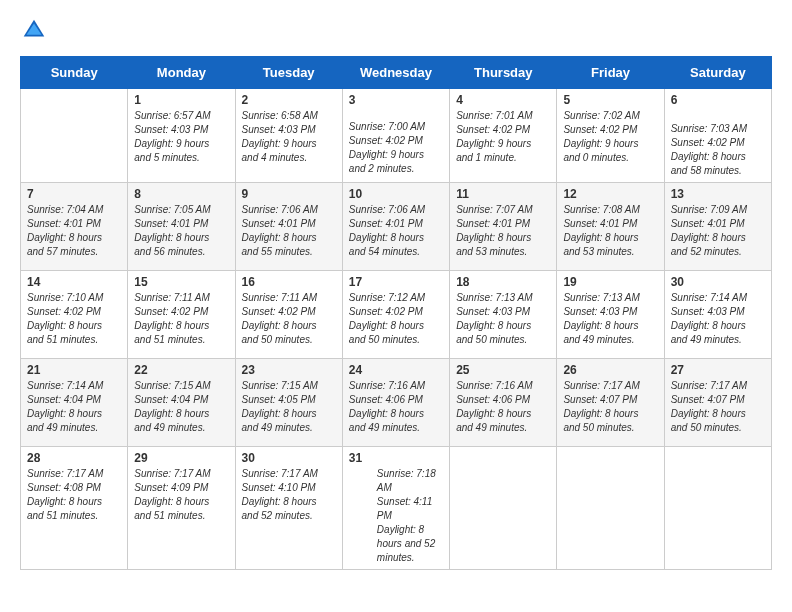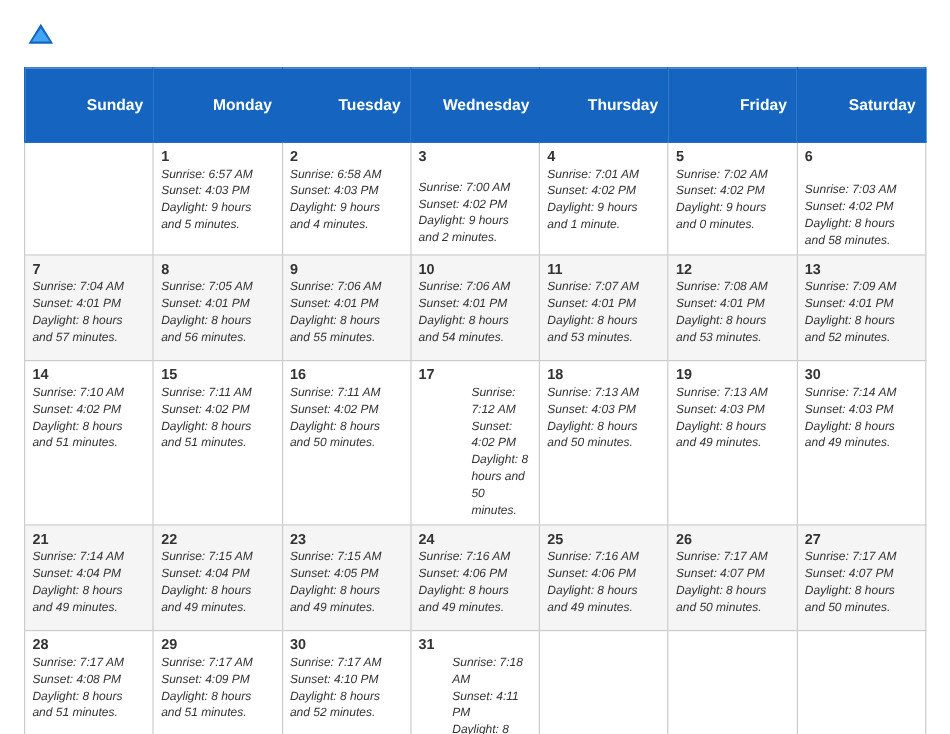--- a/index.html
+++ b/index.html
@@ -54,22 +54,22 @@
     .calendar {
       width: 100%;
       border-collapse: collapse;
       border: 1px solid #ccc;
     }
     .calendar th {
       background-color: #1565c0;
       color: #fff;
       font-size: 13px;
       font-weight: bold;
-      padding: 23px 8px;
-      text-align: right;
+      padding: 8px 8px;
+      text-align: center;
       border: 1px solid #1565c0;
     }
     .calendar td {
       vertical-align: top;
       border: 1px solid #ccc;
       padding: 4px 6px;
       width: calc(100% / 7);
       height: 88px;
       background: #fff;
     }
@@ -226,21 +226,21 @@
 Daylight: 8 hours and 51 minutes.</div>
           </td>
           <td>
             <div class="day-number">16</div>
             <div class="day-info" style="white-space: pre-line;">Sunrise: 7:11 AM
 Sunset: 4:02 PM
 Daylight: 8 hours and 50 minutes.</div>
           </td>
           <td>
             <div class="day-number">17</div>
-            <div class="day-info" style="white-space: pre-line; margin-left: 44px;">Sunrise: 7:12 AM
+            <div class="day-info" style="white-space: pre-line;">Sunrise: 7:12 AM
 Sunset: 4:02 PM
 Daylight: 8 hours and 50 minutes.</div>
           </td>
           <td>
             <div class="day-number">18</div>
             <div class="day-info" style="white-space: pre-line;">Sunrise: 7:13 AM
 Sunset: 4:03 PM
 Daylight: 8 hours and 50 minutes.</div>
           </td>
           <td>

